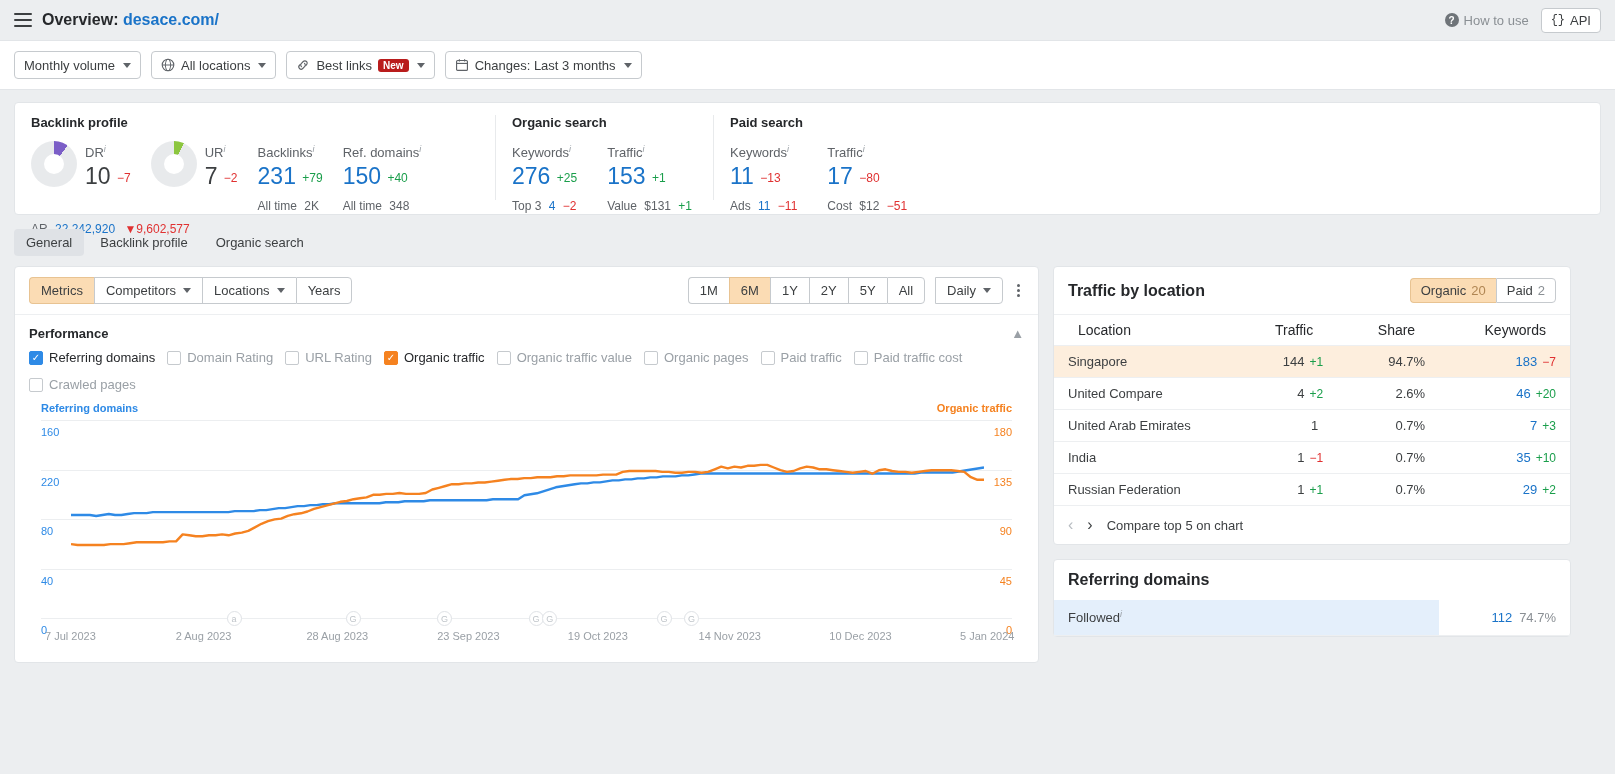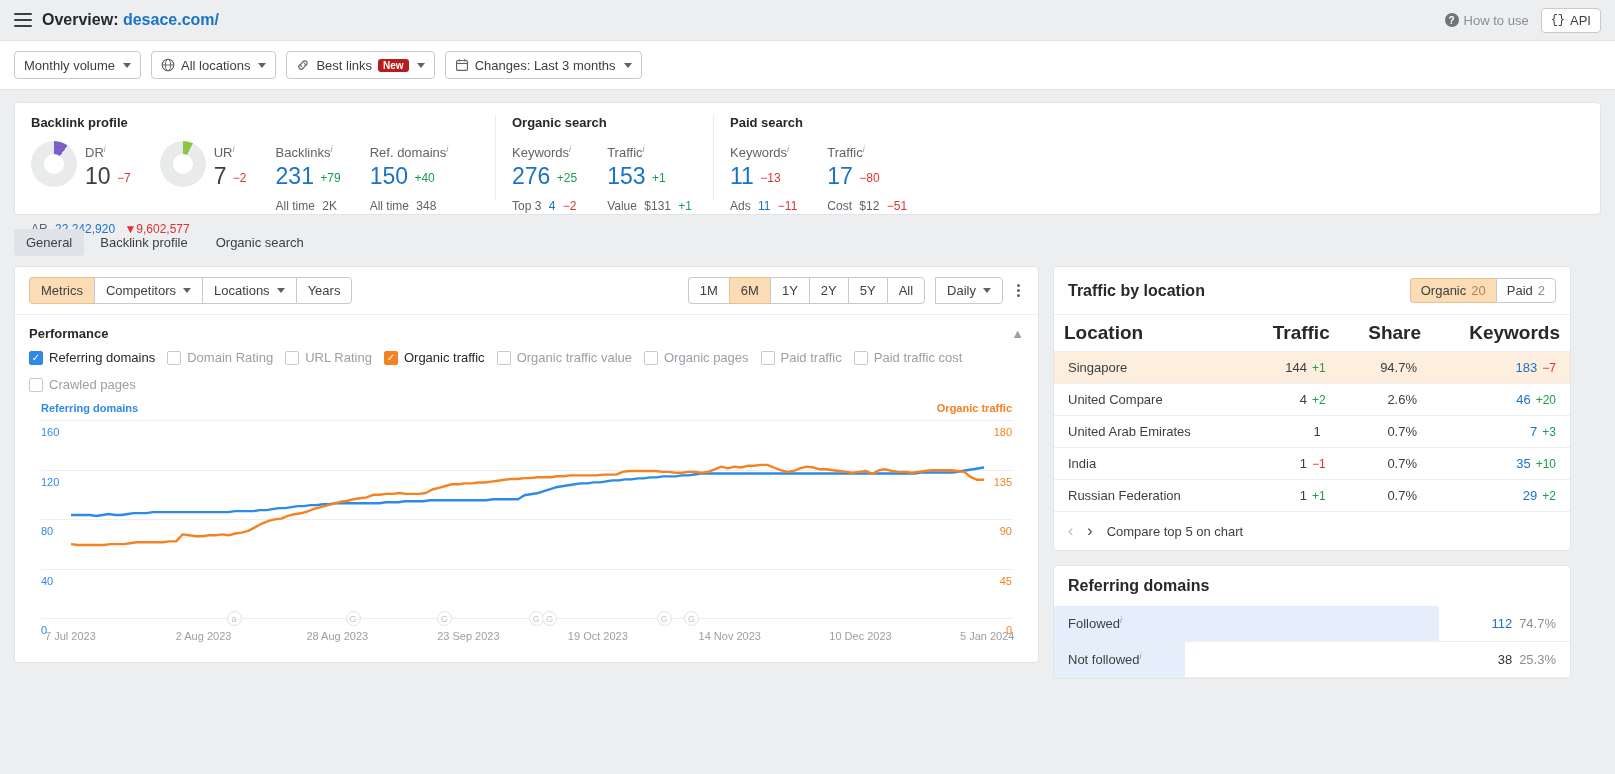--- a/index.html
+++ b/index.html
@@ -52,21 +52,21 @@
   .ic { width:14px; height:14px; flex:0 0 14px; }
 
   
   #metrics {
     margin:12px 14px 0; background:#fff; border:1px solid #e2e5e8; border-radius:4px;
     display:flex; padding:12px 0 14px 0; height:113px;
   }
   .mgroup { padding:0 16px; }
   .mgroup + .mgroup { border-left:1px solid #e8eaec; }
   .mtitle { font-size:13px; font-weight:bold; color:#26282b; margin-bottom:11px; }
-  .mrow { display:flex; align-items:flex-start; gap:29px; }
+  .mrow { display:flex; align-items:flex-start; gap:20px; }
   .donutwrap { display:flex; align-items:flex-start; gap:8px; }
   .donut { width:46px; height:46px; border-radius:50%; position:relative; }
   .donut::after { content:""; position:absolute; inset:13px; background:#fff; border-radius:50%; }
   .mcell { display:flex; flex-direction:column; }
   .mlabel { font-size:13px; color:#5f6368; white-space:nowrap; line-height:16px; }
   .mval { font-size:23px; line-height:28px; font-weight:normal; white-space:nowrap; margin-top:1px;}
   .mval .delta { font-size:12px; vertical-align:middle; }
   .msub { font-size:12px; color:#5f6368; margin-top:7px; white-space:nowrap; }
   .ar { font-size:12px; color:#5f6368; margin-top:9px; white-space:nowrap; }
   .downarrow { color:#e03131; }
@@ -133,21 +133,21 @@
   .togset { margin-left:auto; display:flex; }
   .togset .tg { border:1px solid #c6cace; border-right-width:0; height:25px; padding:0 10px;
      display:flex; align-items:center; font-size:13px; color:#3c3f41; cursor:pointer; background:#fff;}
   .togset .tg:first-child { border-radius:4px 0 0 4px; }
   .togset .tg:last-child { border-right-width:1px; border-radius:0 4px 4px 0; }
   .togset .tg.sel { background:#fbdcb4; border-color:#e8c392;margin-left:44px; }
   .togset .tg .cnt { color:#8a8f94; margin-left:5px; }
   .togset .tg.sel .cnt { color:#b08653; }
 
   table.loc { width:100%; border-collapse:collapse; font-size:13px; }
-  table.loc th { font-size:19px; font-weight:bold; color:#26282b; padding:7px 10px;
+  table.loc th { font-size:14px; font-weight:normal; color:#26282b; padding:7px 24px;
      border-top:1px solid #edeff1; border-bottom:1px solid #edeff1; text-align:right; }
   table.loc th.l { text-align:left; }
   table.loc td { padding:8px 14px; border-bottom:1px solid #edeff1; text-align:right;
      color:#3c3f41; white-space:nowrap; }
   table.loc td.l { text-align:left; }
   table.loc tr.hl td { background:#fdeedd; }
   .d { font-size:12px; margin-left:5px; }
   .pager { display:flex; align-items:center; gap:14px; padding:11px 14px; }
   .arw { font-size:16px; color:#b7bcc1; cursor:pointer; line-height:1; }
   .arw.on { color:#3c3f41; }
@@ -439,21 +439,21 @@
       <div class="serieslabel sl-right">Organic traffic</div>
       <div id="ygrid">
           <div class="gline" style="top: 18px; left: 26px; right: 26px;"></div>
           <div class="gline" style="top: 67.5px; left: 26px; right: 26px;"></div>
           <div class="gline" style="top: 117px; left: 26px; right: 26px;"></div>
           <div class="gline" style="top: 166.5px; left: 26px; right: 26px;"></div>
           <div class="gline" style="top: 216px; left: 26px; right: 26px;"></div>
         </div>
       <div id="yticks-left">
           <div class="ytick yl" style="top: 24px;">160</div>
-          <div class="ytick yl" style="top: 73.5px;">120</div>
+          <div class="ytick yl" style="top: 73.5px;">220</div>
           <div class="ytick yl" style="top: 123px;">80</div>
           <div class="ytick yl" style="top: 172.5px;">40</div>
           <div class="ytick yl" style="top: 222px;">0</div>
         </div>
       <div id="yticks-right">
           <div class="ytick yr" style="top: 24px;">180</div>
           <div class="ytick yr" style="top: 73.5px;">135</div>
           <div class="ytick yr" style="top: 123px;">90</div>
           <div class="ytick yr" style="top: 172.5px;">45</div>
           <div class="ytick yr" style="top: 222px;">0</div>
@@ -555,22 +555,17 @@
     <div class="card">
       <div class="cardhead">
         <div class="t">Referring domains</div>
       </div>
       <div id="rdbody">
           <div class="rdrow">
             <div class="rdbar" style="width: 74.7%;"></div>
             <div class="rdname"><span class="nm">Followed</span><span class="sup">i</span></div>
             <div class="rdnums"><span class="val blue">112</span><span class="pct">74.7%</span></div>
           </div>
-          <div class="rdrow">
-            <div class="rdbar" style="width: 25.3%;"></div>
-            <div class="rdname"><span class="nm">Not followed</span><span class="sup">i</span></div>
-            <div class="rdnums"><span class="val">38</span><span class="pct">25.3%</span></div>
-          </div>
         </div>
     </div>
 
   </div>
 </div>
 
 </body></html>

